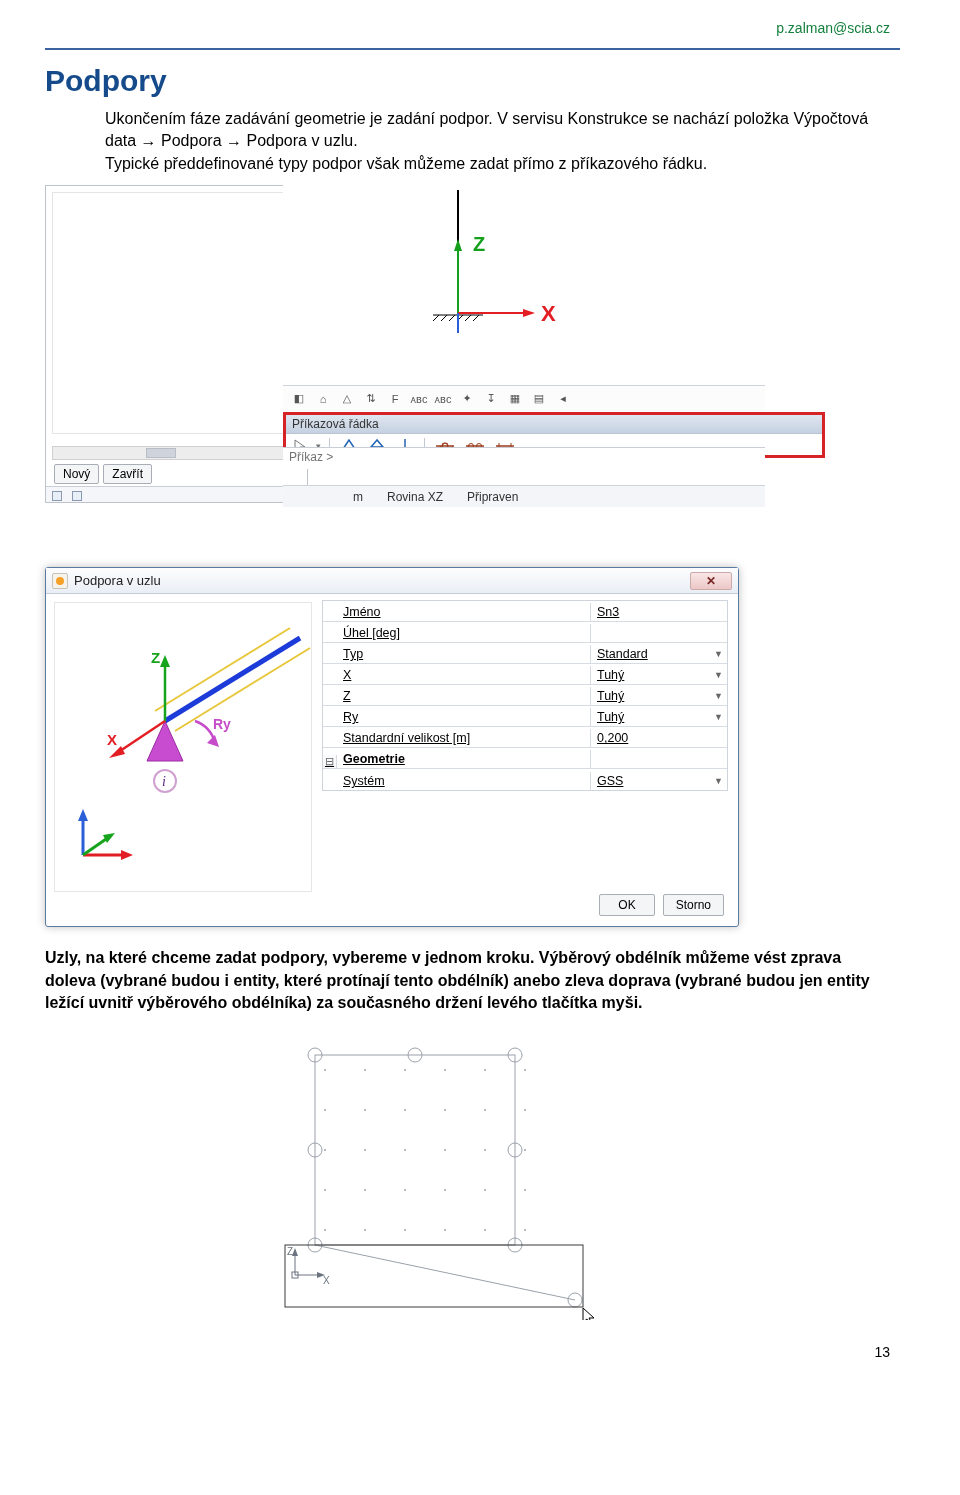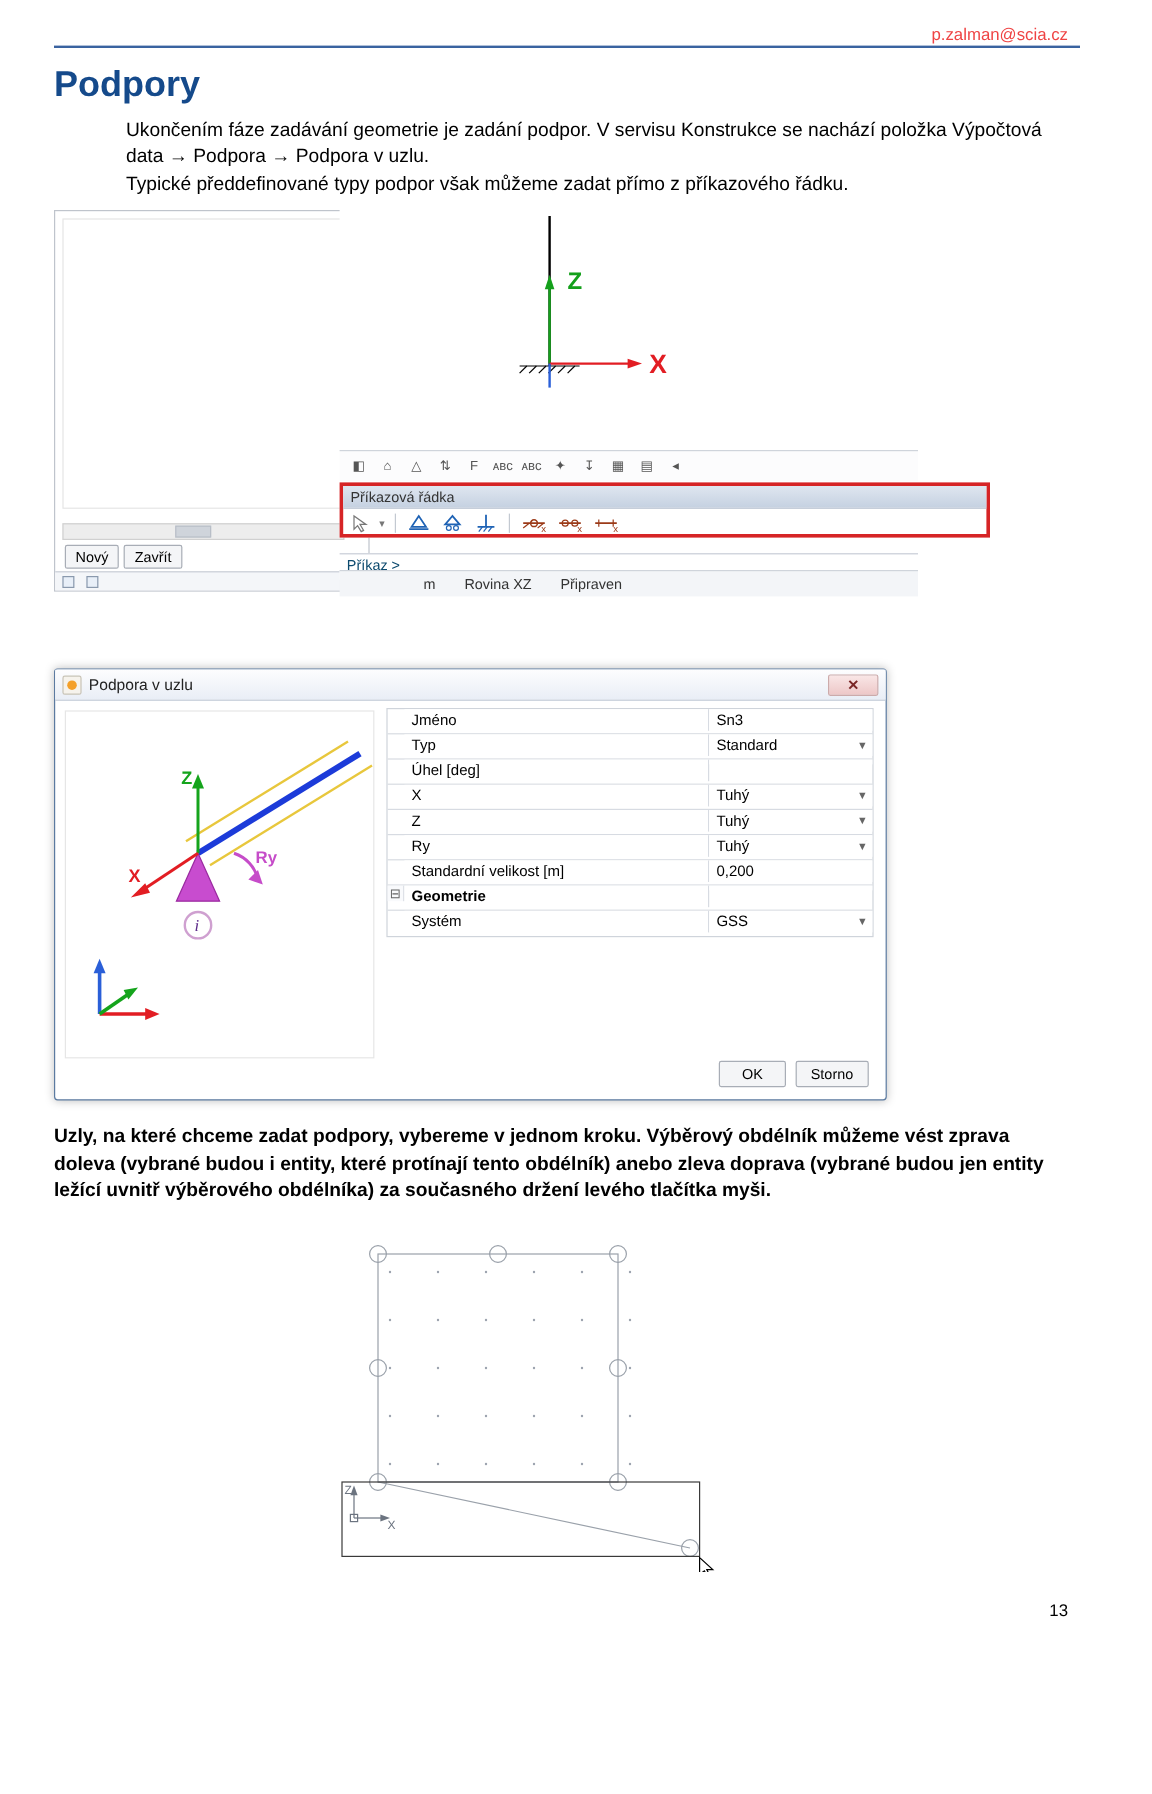--- a/index.html
+++ b/index.html
@@ -6,23 +6,23 @@
   body {
     margin: 0;
     font-family: Arial, Helvetica, sans-serif;
     background: #fff;
     width: 960px;
     color: #000;
   }
   .page { padding: 20px 60px 20px 45px; position: relative; }
   .header-right {
     text-align: right;
-    color: #ef4444;
+    color: #15803d;
     font-size: 14px;
-    margin-bottom: 2px;
+    margin-bottom: 12px;
     padding-right: 10px;
   }
   .hr-top { border-top: 2px solid #3a63a0; margin-bottom: 14px; }
   .h1 { color: #154a8b; font-size: 30px; font-weight: bold; margin: 4px 0 10px 0; }
   .body-text { font-size: 16px; line-height: 1.4; margin-left: 60px; margin-right: 10px; }
   .body-text2 { font-size: 16px; line-height: 1.4; margin-left: 0; margin-right: 10px; margin-top: 14px; font-weight: bold; }
   .figure1 { margin: 10px 0 12px 0; position: relative; height: 370px; background:#fff; }
   .fig1-main {
     position: absolute; left: 0; top: 0; width: 720px; height: 320px;
   }
@@ -60,22 +60,22 @@
     position: absolute; left: 238px; top: 227px; width: 542px; height: 46px;
     border: 3px solid #d62426; background: #fff;
   }
   .cmdline-title {
     font-size: 12px; padding: 2px 6px; background: linear-gradient(#dfe6f0,#c5d1e1); color:#333; border-bottom:1px solid #b9c3d2;
   }
   .cmdline-icons { display:flex; align-items:center; padding: 3px 6px; gap: 6px; }
   .cmdline-icons svg { display:block; }
   .cmdline-icons .sep { width:1px; height:16px; background:#c3c9d1; margin:0 2px;}
   .cmdline-prompt {
-    position:absolute; left:238px; top:286px; width:482px; height:22px; border-top:1px solid #c8cdd6; background:#fff;
-    font-size:12px; padding:2px 6px; color:#0c4a6e;
+    position:absolute; left:238px; top:262px; width:482px; height:22px; border-top:1px solid #c8cdd6; background:#fff;
+    font-size:12px; padding:2px 6px; color:#737373;
   }
   .statusbar {
     position:absolute; left:238px; top:300px; width:482px; height:22px; border-top:1px solid #cfd4db;
     background:#f3f5f8; font-size:12px; color:#333; display:flex; align-items:center; gap:24px; padding-left:70px;
   }
 
   
   .figure2 { margin: 4px 0 10px 0; height: 366px; position: relative; }
   .dialog {
     position:absolute; left:0; top:0; width: 694px; height: 360px; border:1px solid #5b7aa0;
@@ -94,21 +94,21 @@
     color:#7a2626; font-size:12px; font-weight:bold; cursor:pointer;
   }
   .dialog-body { position:relative; height: calc(100% - 26px); }
   .dlg-preview {
     position:absolute; left:8px; top:8px; width: 258px; height: 290px; background:#fff; border:1px solid #e6e6e6;
   }
   .prop-table {
     position:absolute; left: 276px; top: 6px; right: 10px;
     border:1px solid #cfd4db; font-size:12.5px;
   }
-  .prop-row { display:flex; border-bottom:1px solid #d7dbe2; min-height:21px; align-items:flex-start;}
+  .prop-row { display:flex; border-bottom:1px solid #d7dbe2; min-height:21px; align-items:flex-end;text-decoration:underline;}
   .prop-row:last-child{border-bottom:none;}
   .prop-toggle { width:14px; border-right:1px solid #d7dbe2; display:flex; align-items:center; justify-content:center; color:#666; font-size:11px; cursor:pointer; background:#f9fafc;}
   .prop-key { width: 254px; padding:2px 6px; border-right:1px solid #d7dbe2; background:#fff; display:flex; align-items:center;}
   .prop-val { flex:1; padding:2px 6px; background:#fff; display:flex; align-items:center; position:relative;}
   .prop-dd::after{
     content:"▼"; position:absolute; right:4px; top:4px; font-size:9px; color:#666;
   }
   .prop-head .prop-key{ font-weight:bold; }
   .dlg-buttons {
     position:absolute; right:14px; bottom:10px; display:flex; gap:8px;
@@ -296,27 +296,27 @@
         </div>
 
         <div class="prop-table">
           <div class="prop-row">
               <div class="prop-toggle"></div>
             <div class="prop-key">Jméno</div>
             <div class="prop-val">Sn3</div>
             </div>
           <div class="prop-row">
               <div class="prop-toggle"></div>
+            <div class="prop-key">Úhel [deg]</div>
+            <div class="prop-val"></div>
+            </div>
+          <div class="prop-row">
+              <div class="prop-toggle"></div>
             <div class="prop-key">Typ</div>
             <div class="prop-val prop-dd">Standard</div>
-            </div>
-          <div class="prop-row">
-              <div class="prop-toggle"></div>
-            <div class="prop-key">Úhel [deg]</div>
-            <div class="prop-val"></div>
             </div>
           <div class="prop-row">
               <div class="prop-toggle"></div>
             <div class="prop-key">X</div>
             <div class="prop-val prop-dd">Tuhý</div>
             </div>
           <div class="prop-row">
               <div class="prop-toggle"></div>
             <div class="prop-key">Z</div>
             <div class="prop-val prop-dd">Tuhý</div>

